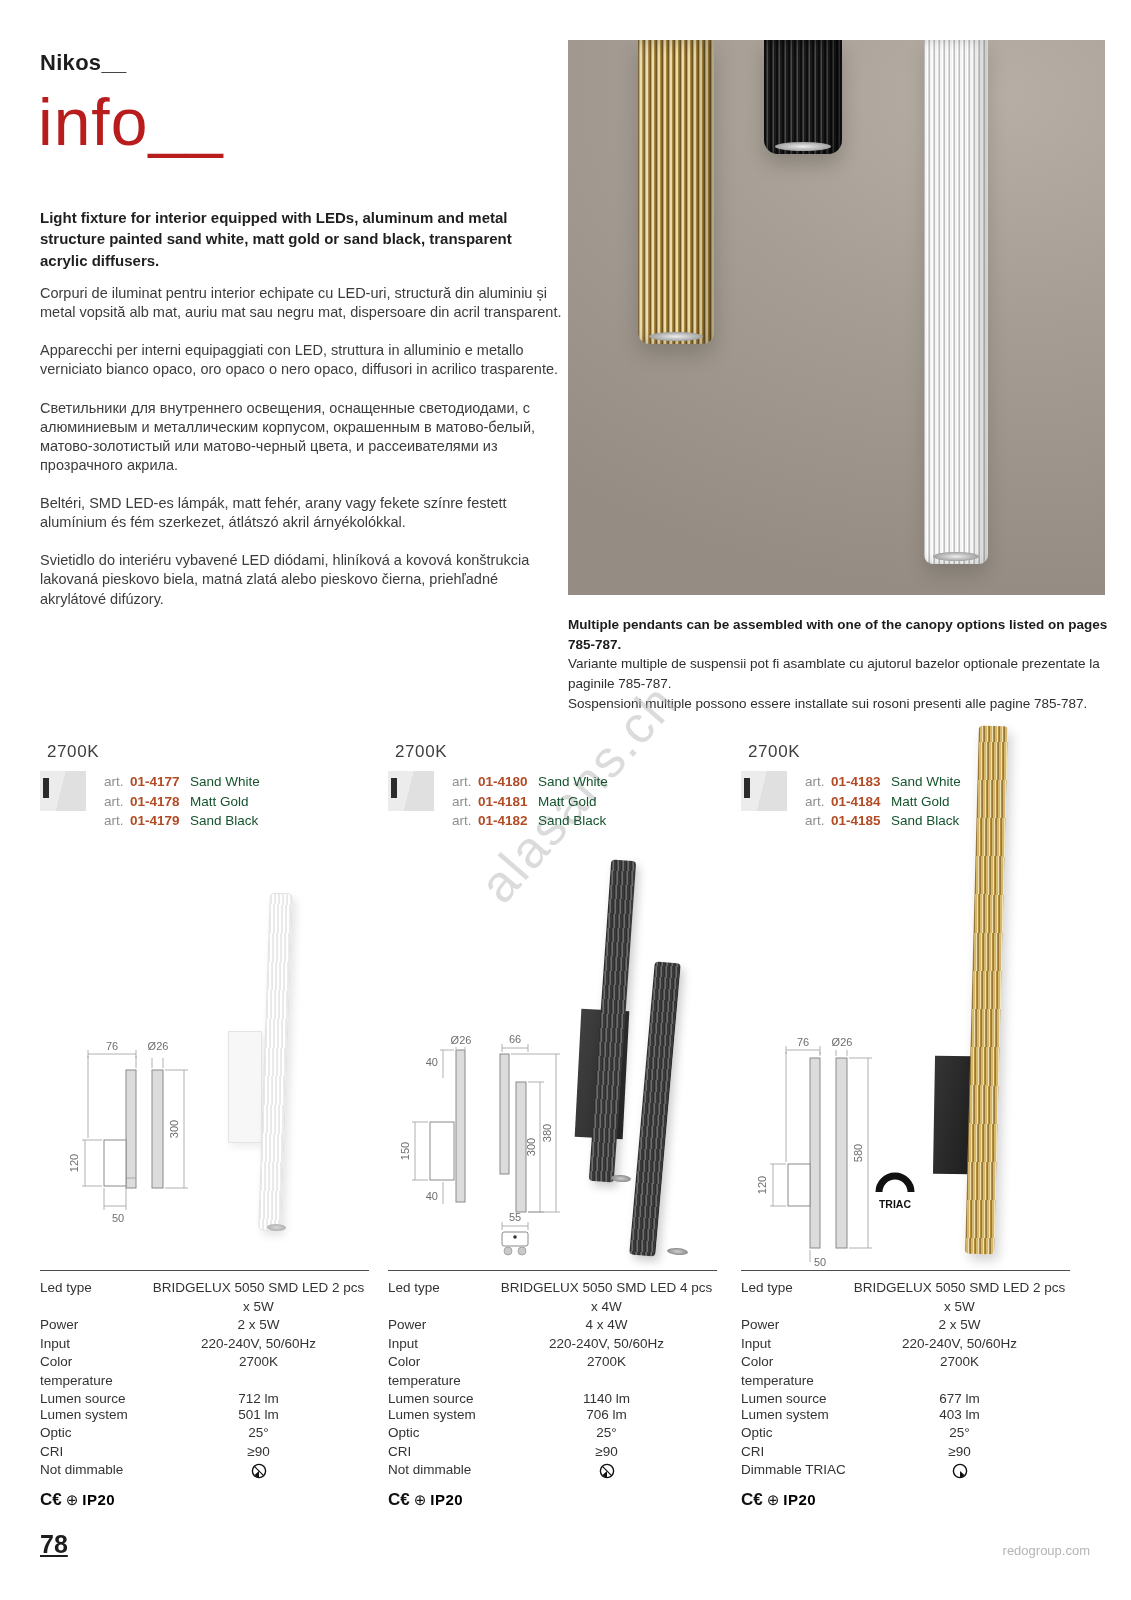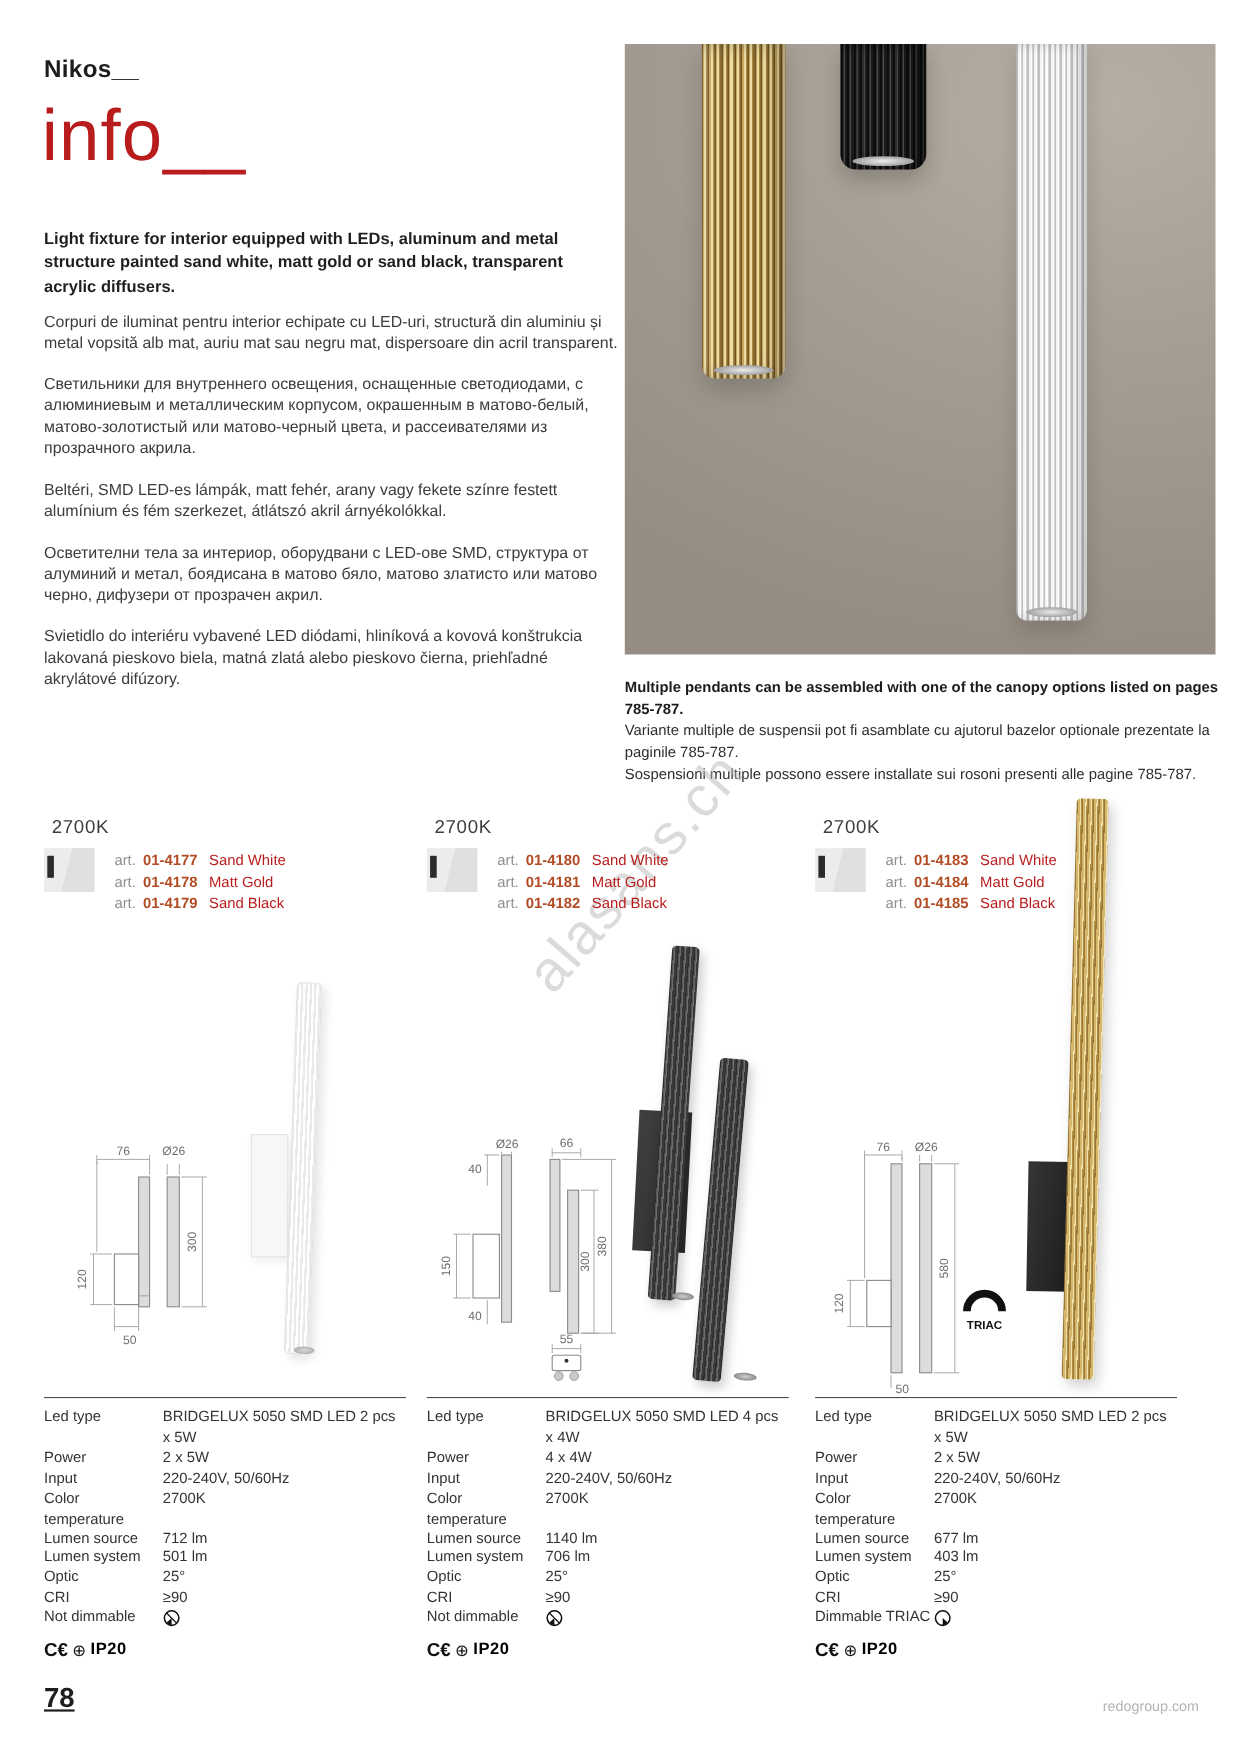--- a/index.html
+++ b/index.html
@@ -38,21 +38,21 @@
   .col-1 { left:40px; } .col-2 { left:388px; } .col-3 { left:741px; }
   .temp { font-size:17px; color:#3e3e3e; letter-spacing:.6px; margin-left:7px; }
   .art-block { display:flex; margin-top:9px; }
   .corner-icon { width:46px; height:40px; position:relative; flex:0 0 auto;
     background:linear-gradient(104deg,#ececec 46%,#e0e0e0 46%); }
   .corner-mark { position:absolute; left:3px; top:7px; width:6px; height:20px; background:#2b2b2b; }
   .art-rows { margin-left:18px; font-size:13.5px; line-height:19.5px; padding-top:1px; }
   .art-row { display:flex; }
   .art-label { color:#8f8f8f; width:26px; }
   .art-code { color:#b24b24; font-weight:bold; width:60px; }
-  .art-finish { color:#b91c1c; }
+  .art-finish { color:#14532d; }
 
   .lamp { position:absolute; }
   .lamp-white { left:224px; top:893px; width:92px; height:345px; }
   .wl-mount { position:absolute; left:4px; top:138px; width:34px; height:112px; background:#f7f7f7; border:1px solid #e4e4e4; box-shadow:3px 4px 8px rgba(0,0,0,.07); }
   .wl-tube { position:absolute; left:40px; top:0; width:23px; height:338px; border:1px solid #e1e1e1; border-radius:5px; transform:rotate(2deg);
     background:repeating-linear-gradient(90deg,#e8e8e8 0 1px,#ffffff 1px 3px,#ebebeb 3px 4px); box-shadow:4px 5px 9px rgba(0,0,0,.10); }
   .wl-lens { position:absolute; left:43px; top:331px; width:19px; height:7px; border-radius:50%; background:radial-gradient(#d6d6d6,#a3a3a3); transform:rotate(2deg); }
 
   .lamp-black { left:566px; top:858px; width:142px; height:394px; }
   .bl-mount { position:absolute; left:12px; top:152px; width:48px; height:128px; background:linear-gradient(100deg,#404040,#292929); transform:rotate(3deg); }
@@ -73,21 +73,21 @@
   .diag .box { fill:#fff; stroke:#8a8a8a; stroke-width:1; }
   .diag .dim { stroke:#9d9d9d; stroke-width:.8; fill:none; }
   .diag text { fill:#6e6e6e; font-size:11px; font-family:"Liberation Sans",sans-serif; }
   .diag .triac-label { fill:#111; font-weight:bold; font-size:10.5px; }
 
   .spec { position:absolute; top:1270px; width:329px; border-top:1px solid #4c4c4c; padding-top:8px; font-size:13.5px; color:#333; }
   .spec-1 { left:40px; } .spec-2 { left:388px; } .spec-3 { left:741px; }
   .srow { display:flex; line-height:18.5px; }
   .srow.tight { margin-top:-3px; }
   .slabel { width:108px; }
-  .sval { flex:1; }
+  .sval { flex:1;text-align:center; }
   .dim-icon { width:16px; height:16px; margin-top:2px; }
   .cert-row { display:flex; align-items:center; margin-top:5px; gap:4px; }
   .ce-mark { font-size:17px; font-weight:bold; color:#111; letter-spacing:0; }
   .class-icon { font-size:15px; color:#111; }
   .ip-mark { font-size:15px; font-weight:bold; color:#000; letter-spacing:.5px; }
 
   .page-num { position:absolute; left:40px; top:1530px; font-size:25px; font-weight:bold; color:#1d1d1d;text-decoration:underline; }
   .site { position:absolute; right:41px; top:1543px; font-size:13px; color:#b4b4b4; }
 </style>
 </head>
@@ -95,23 +95,23 @@
 
 <div class="page">
 
   <div class="brand">Nikos__</div>
   <div class="title">info__</div>
 
   <div class="intro">Light fixture for interior equipped with LEDs, aluminum and metal structure painted sand white, matt gold or sand black, transparent acrylic diffusers.</div>
 
   <div class="paras">
     <p>Corpuri de iluminat pentru interior echipate cu LED-uri, structură din aluminiu și metal vopsită alb mat, auriu mat sau negru mat, dispersoare din acril transparent.</p>
+    <p>Apparecchi per interni equipaggiati con LED, struttura in alluminio e metallo verniciato bianco opaco, oro opaco o nero opaco, diffusori in acrilico trasparente.</p>
     <p>Светильники для внутреннего освещения, оснащенные светодиодами, с алюминиевым и металлическим корпусом, окрашенным в матово-белый, матово-золотистый или матово-черный цвета, и рассеивателями из прозрачного акрила.</p>
     <p>Beltéri, SMD LED-es lámpák, matt fehér, arany vagy fekete színre festett alumínium és fém szerkezet, átlátszó akril árnyékolókkal.</p>
-    <p>Осветителни тела за интериор, оборудвани с LED-ове SMD, структура от алуминий и метал, боядисана в матово бяло, матово златисто или матово черно, дифузери от прозрачен акрил.</p>
     <p>Svietidlo do interiéru vybavené LED diódami, hliníková a kovová konštrukcia lakovaná pieskovo biela, matná zlatá alebo pieskovo čierna, priehľadné akrylátové difúzory.</p>
   </div>
 
   <div class="hero">
     <div class="tube tube-gold">
         <div class="lens"></div>
       </div>
     <div class="tube tube-black">
         <div class="lens"></div>
       </div>

